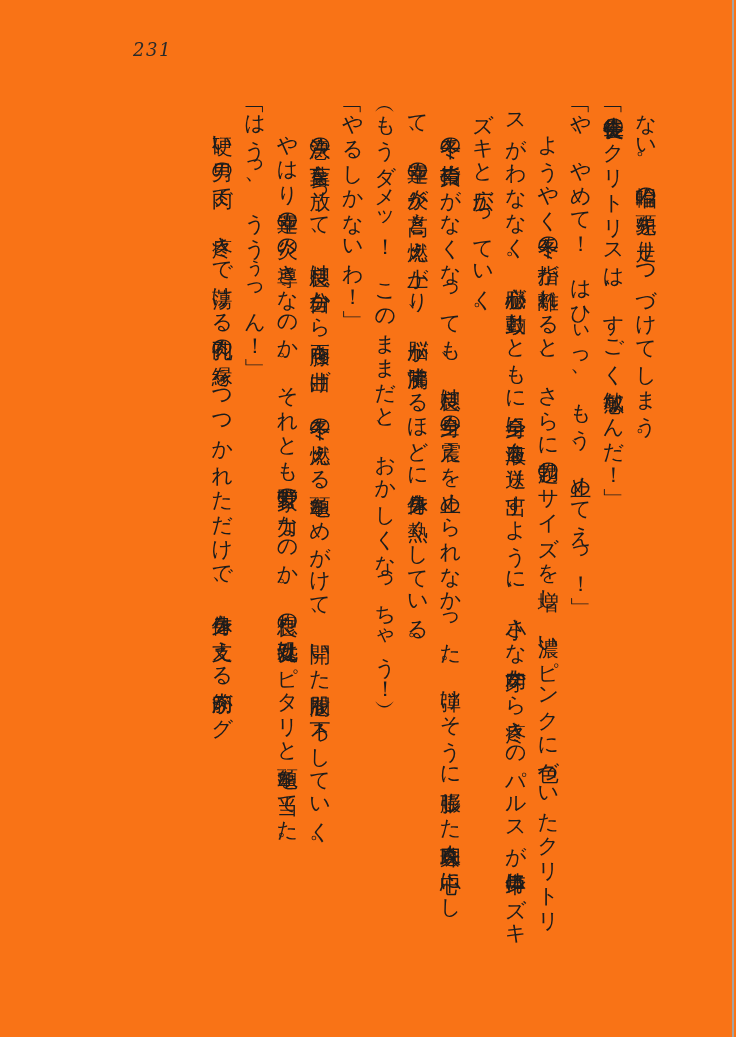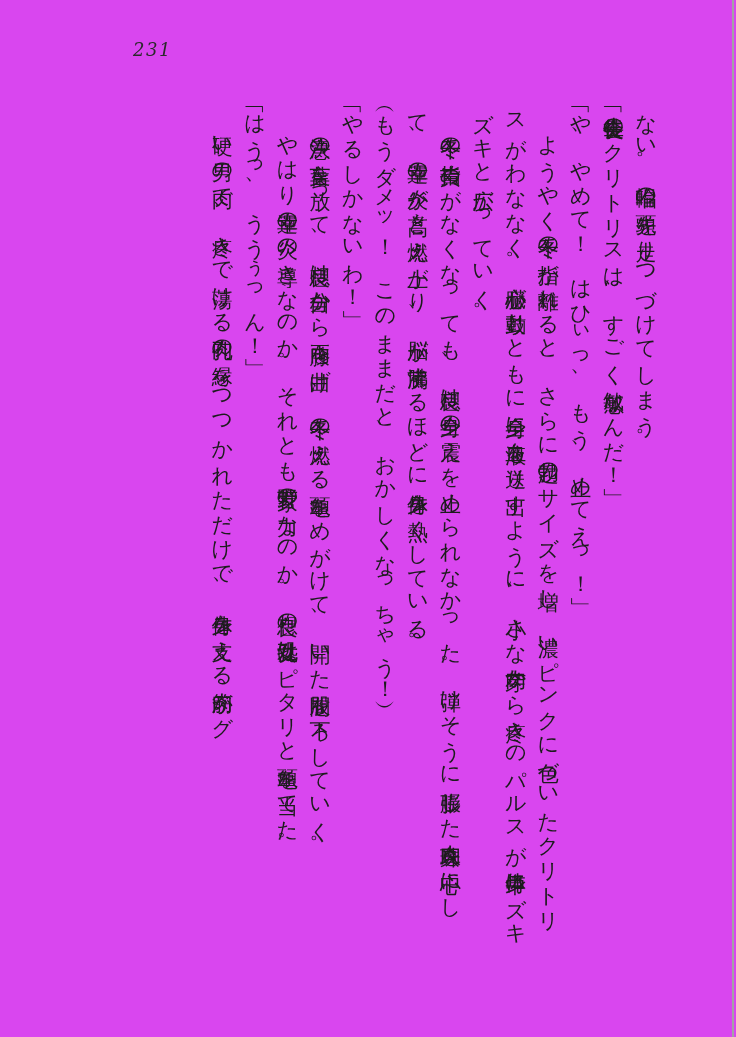--- a/index.html
+++ b/index.html
@@ -9,21 +9,21 @@
   body {
     width: 736px;
     height: 1037px;
     background: #fdfdfc;
     position: relative;
     overflow: hidden;
   }
   .page {
     position: absolute;
     inset: 0;
-    background: #d946ef;
+    background: #f97316;
   }
   
   .page-number {
     position: absolute;
     left: 133px;
     top: 39px;
     font-family: "DejaVu Serif", "Liberation Serif", serif;
     font-style: italic;
     font-size: 18px;
     letter-spacing: 1.5px;

